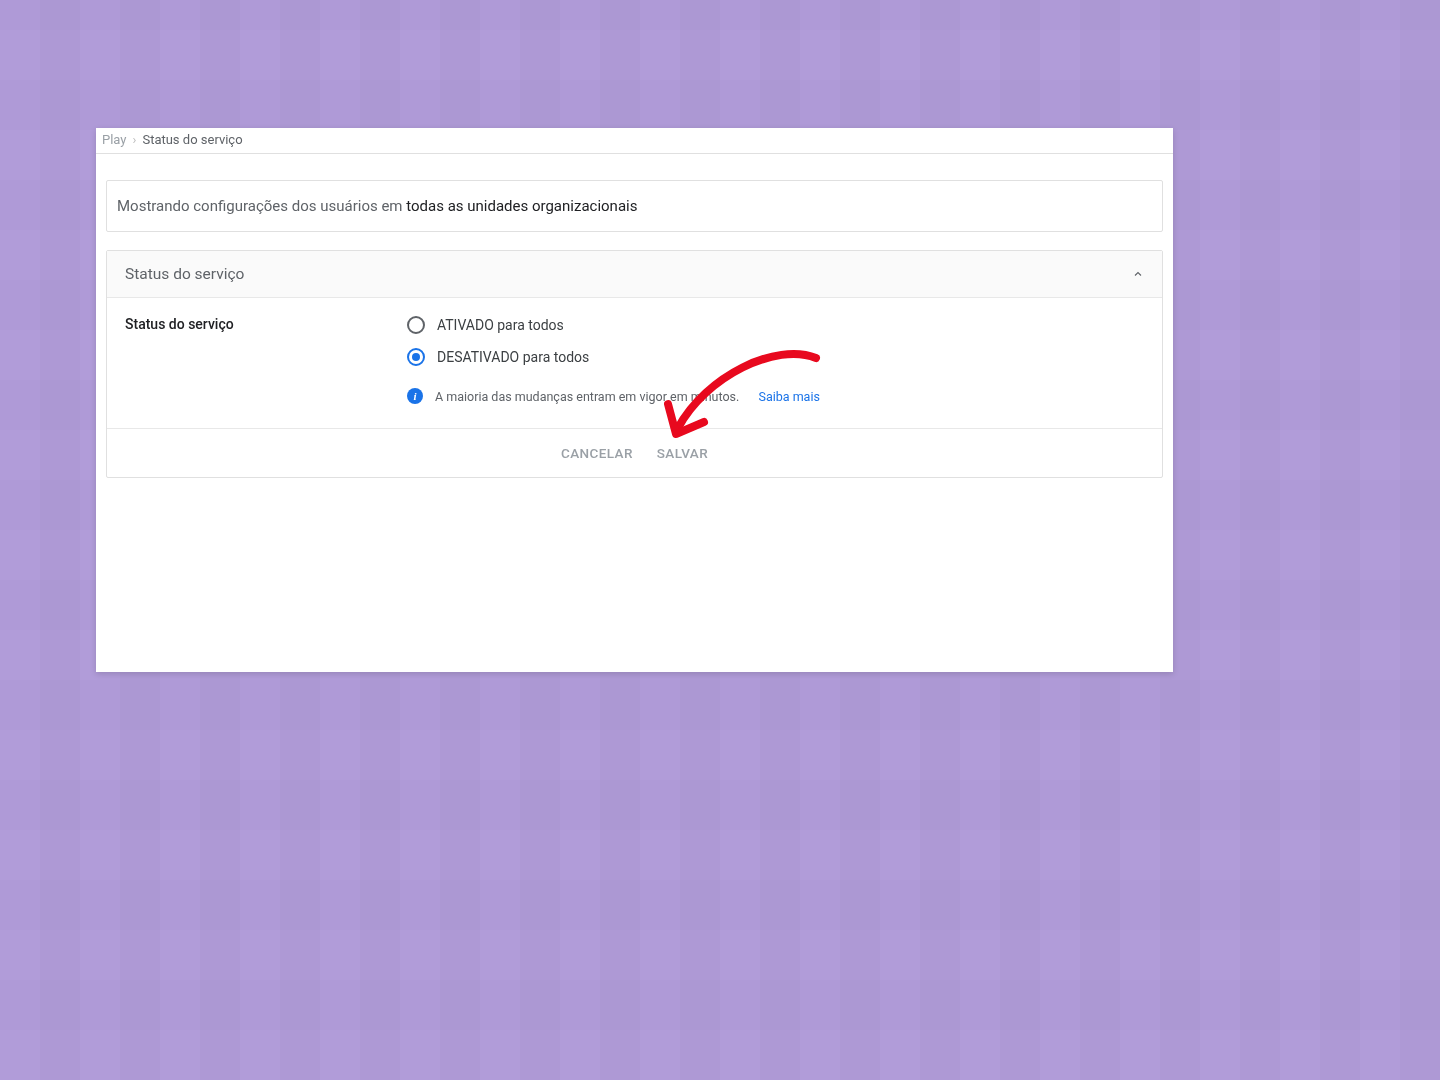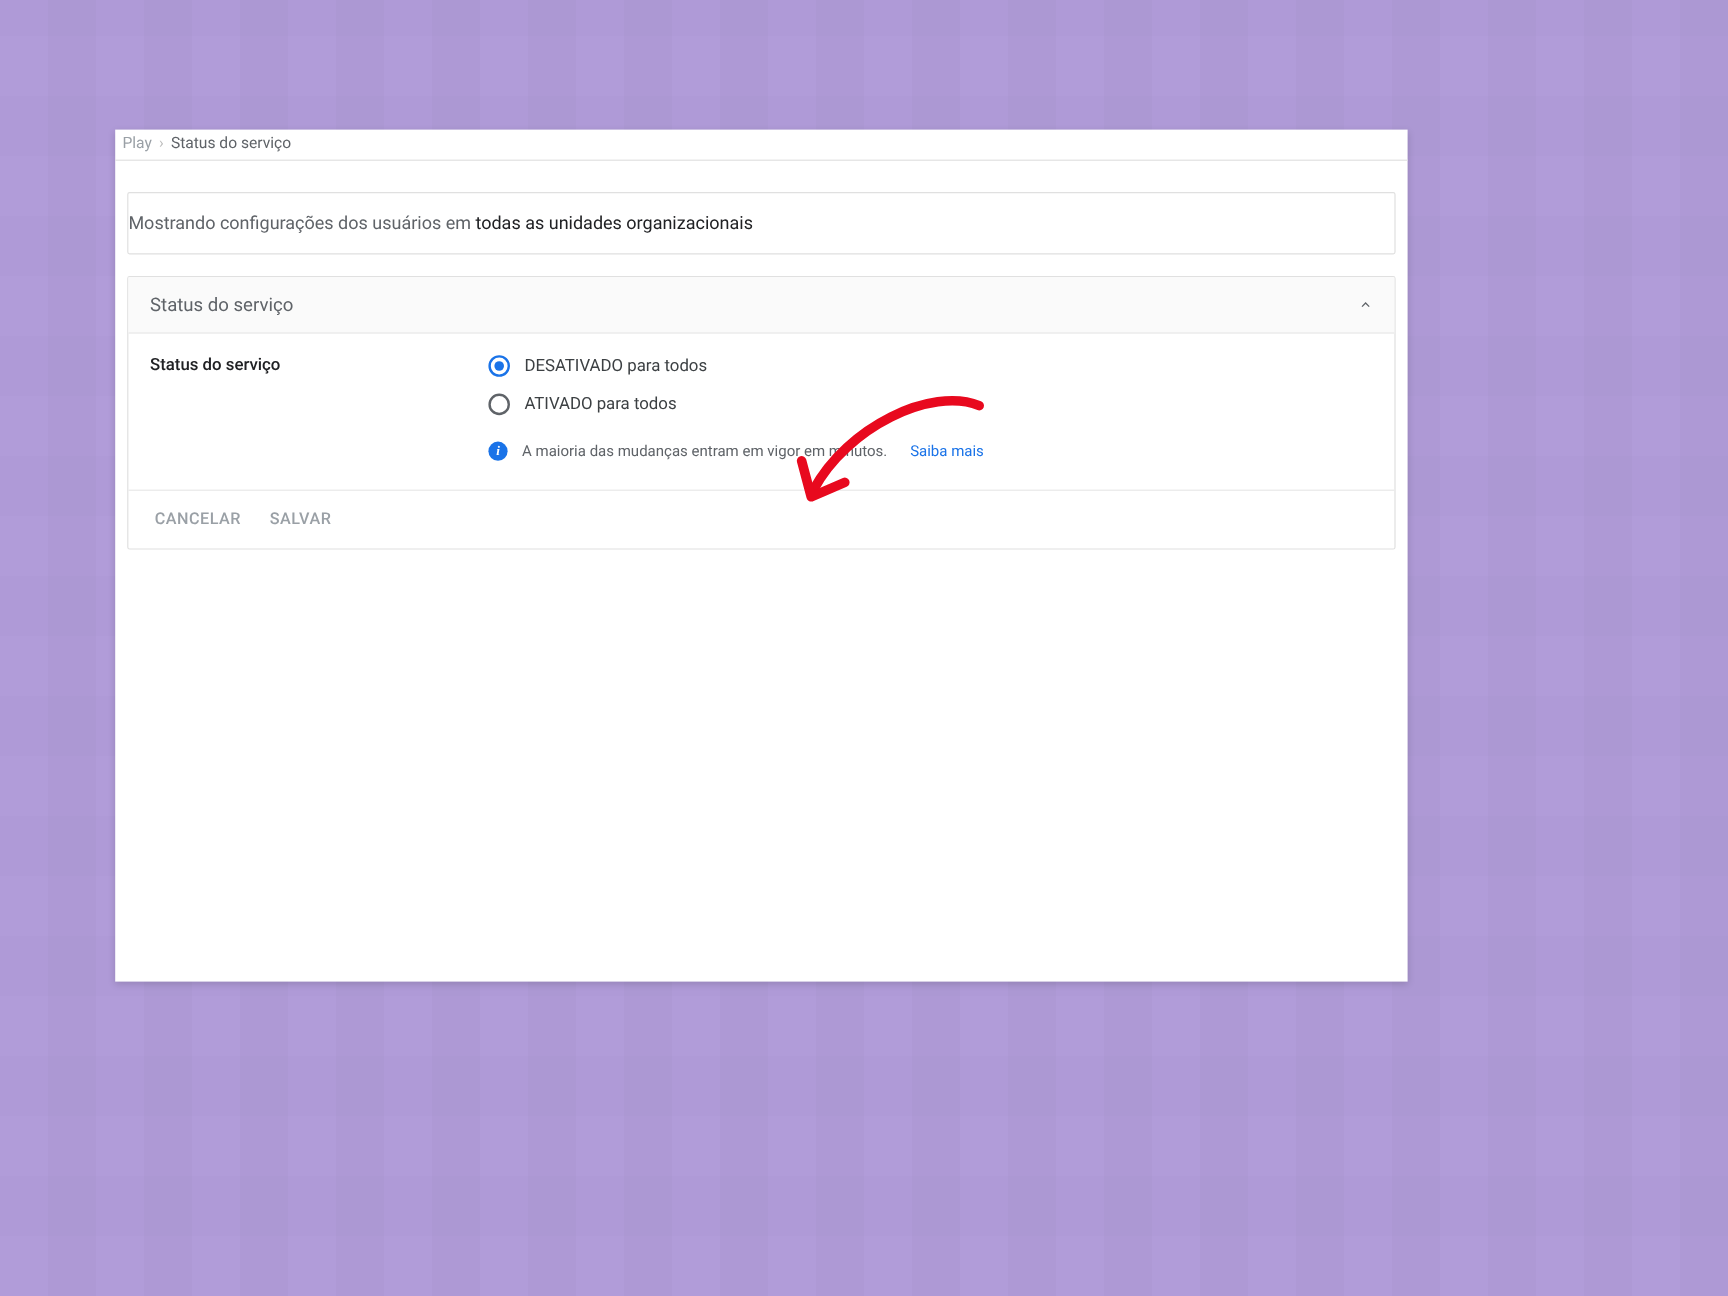--- a/index.html
+++ b/index.html
@@ -31,23 +31,23 @@
         0deg,
         transparent 0px,
         transparent 50px,
         rgba(0,0,0,0.15) 50px,
         rgba(0,0,0,0.15) 100px
       );
     }
     .panel {
       position: absolute;
       left: 96px;
-      top: 108px;
+      top: 128px;
       width: 1077px;
-      height: 710px;
+      height: 544px;
       background: #fff;
       box-shadow: 0 2px 6px rgba(0,0,0,0.15);
     }
     .breadcrumb {
       padding: 4px 6px 6px 6px;
       font-size: 13px;
       color: #9aa0a6;
       border-bottom: 1px solid #e0e0e0;
       display: flex;
       align-items: center;
@@ -58,21 +58,21 @@
       font-weight: 400;
     }
     .breadcrumb .chev {
       color: #bdbdbd;
       font-size: 13px;
     }
     .scope-bar {
       margin: 26px 10px 0 10px;
       border: 1px solid #e0e0e0;
       border-radius: 2px;
-      padding: 16px 0;
+      padding: 16px 10px;
       font-size: 15px;
       color: #5f6368;
     }
     .scope-bar .bold {
       color: #202124;
       font-weight: 400;
     }
     .settings-card {
       margin: 18px 10px 0 10px;
       border: 1px solid #e0e0e0;
@@ -162,21 +162,21 @@
       font-style: italic;
       flex-shrink: 0;
     }
     .info-row a {
       color: #1a73e8;
       text-decoration: none;
       margin-left: 16px;
     }
     .card-footer {
       display: flex;
-      justify-content: flex-start;
+      justify-content: center;
       align-items: center;
       gap: 24px;
       padding: 16px 22px;
     }
     .btn-text {
       font-size: 13.5px;
       font-weight: 500;
       letter-spacing: 0.4px;
       cursor: pointer;
       color: #9aa0a6;
@@ -213,26 +213,26 @@
       <span class="card-header-title">Status do serviço</span>
       <svg class="chevron-up" viewBox="0 0 24 24" fill="none" stroke="#5f6368" stroke-width="2.2">
         <polyline points="6 15 12 9 18 15"></polyline>
       </svg>
     </div>
 
     <div class="card-body">
       <div class="side-label">Status do serviço</div>
       <div class="options">
         <label class="radio-row">
+          <span class="radio unchecked"></span>
+          <span>ATIVADO para todos</span>
+        </label>
+        <label class="radio-row">
           <span class="radio checked"></span>
           <span>DESATIVADO para todos</span>
-        </label>
-        <label class="radio-row">
-          <span class="radio unchecked"></span>
-          <span>ATIVADO para todos</span>
         </label>
         <div class="info-row">
           <span class="info-icon">i</span>
           <span>
             <span>A maioria das mudanças entram em vigor em minutos.</span>
             <a href="#">Saiba mais</a>
           </span>
         </div>
       </div>
     </div>

